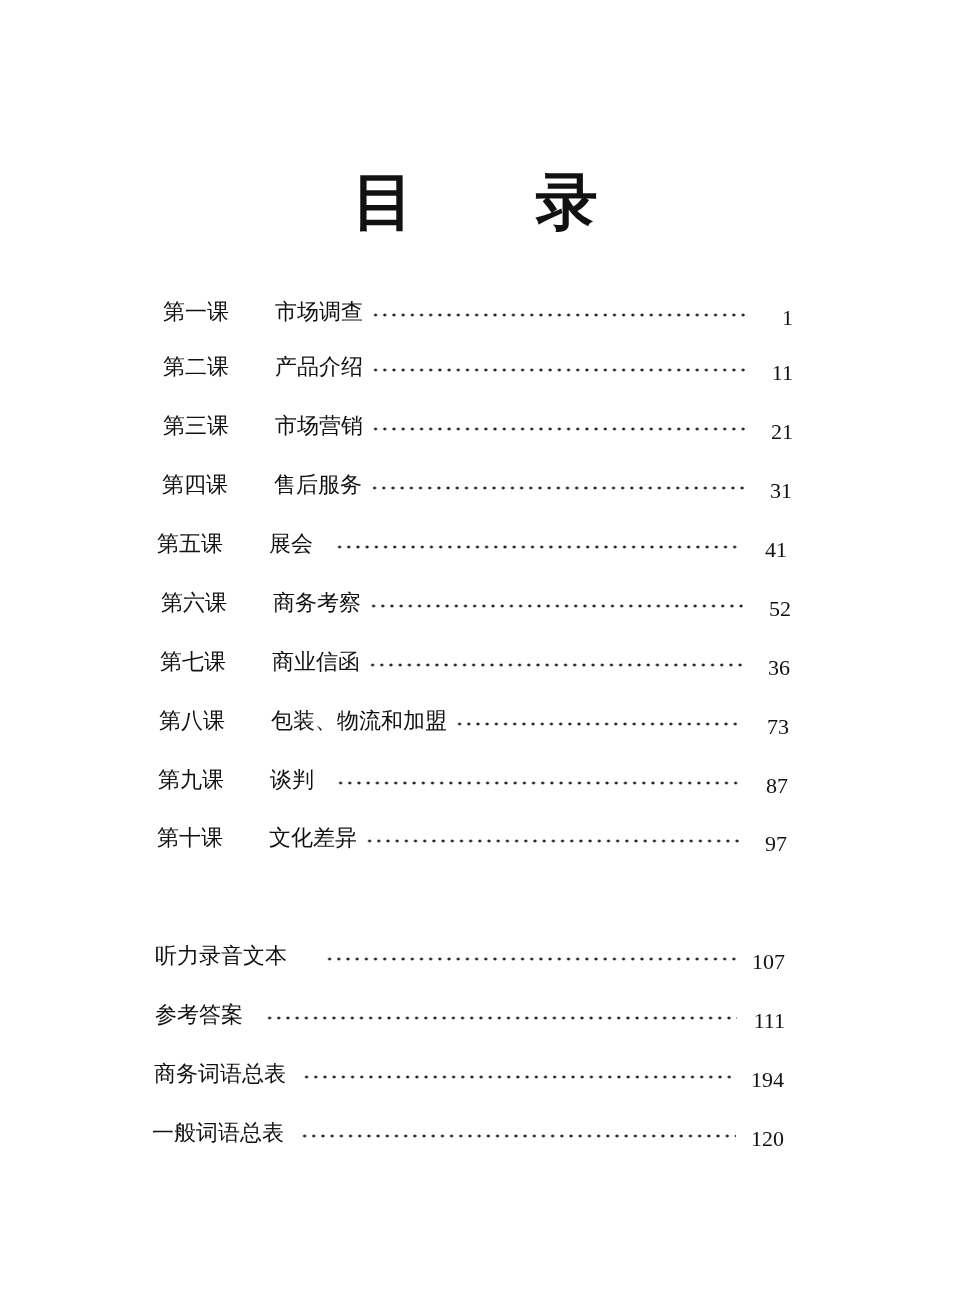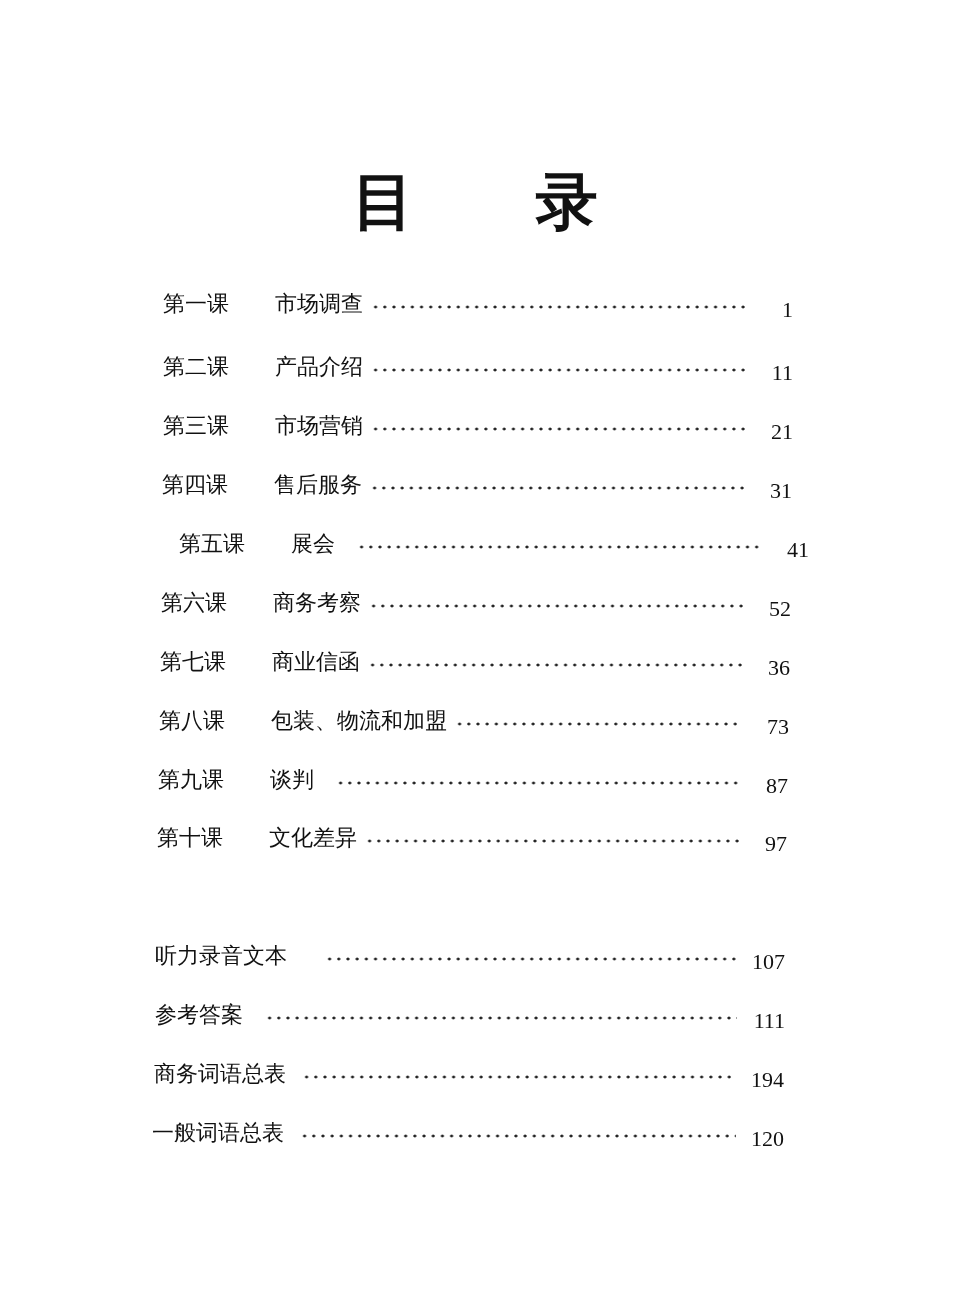--- a/index.html
+++ b/index.html
@@ -35,21 +35,21 @@
       font-size: 22px; transform: translateY(6px);
     }
     .appendix .lesson-title { width: auto; }
   </style>
 </head>
 <body>
 
 <div class="title">目  录</div>
 
 <div>
-  <div class="row" style="top:288px;left:163px;width:630px;">
+  <div class="row" style="top:296px;left:163px;width:630px;">
     <span class="lesson-no">第一课</span>
     <span class="lesson-title">市场调查</span>
     <span class="leader"></span>
     <span class="page">1</span>
   </div>
   <div class="row" style="top:351px;left:163px;width:630px;">
     <span class="lesson-no">第二课</span>
     <span class="lesson-title">产品介绍</span>
     <span class="leader"></span>
     <span class="page">11</span>
@@ -59,21 +59,21 @@
     <span class="lesson-title">市场营销</span>
     <span class="leader"></span>
     <span class="page">21</span>
   </div>
   <div class="row" style="top:469px;left:162px;width:630px;">
     <span class="lesson-no">第四课</span>
     <span class="lesson-title">售后服务</span>
     <span class="leader"></span>
     <span class="page">31</span>
   </div>
-  <div class="row" style="top:528px;left:179px;width:630px;">
+  <div class="row" style="top:528px;left:157px;width:630px;">
     <span class="lesson-no">第五课</span>
     <span class="lesson-title" style="margin-right:14px;">展会</span>
     <span class="leader"></span>
     <span class="page">41</span>
   </div>
   <div class="row" style="top:587px;left:161px;width:630px;">
     <span class="lesson-no">第六课</span>
     <span class="lesson-title">商务考察</span>
     <span class="leader"></span>
     <span class="page">52</span>

